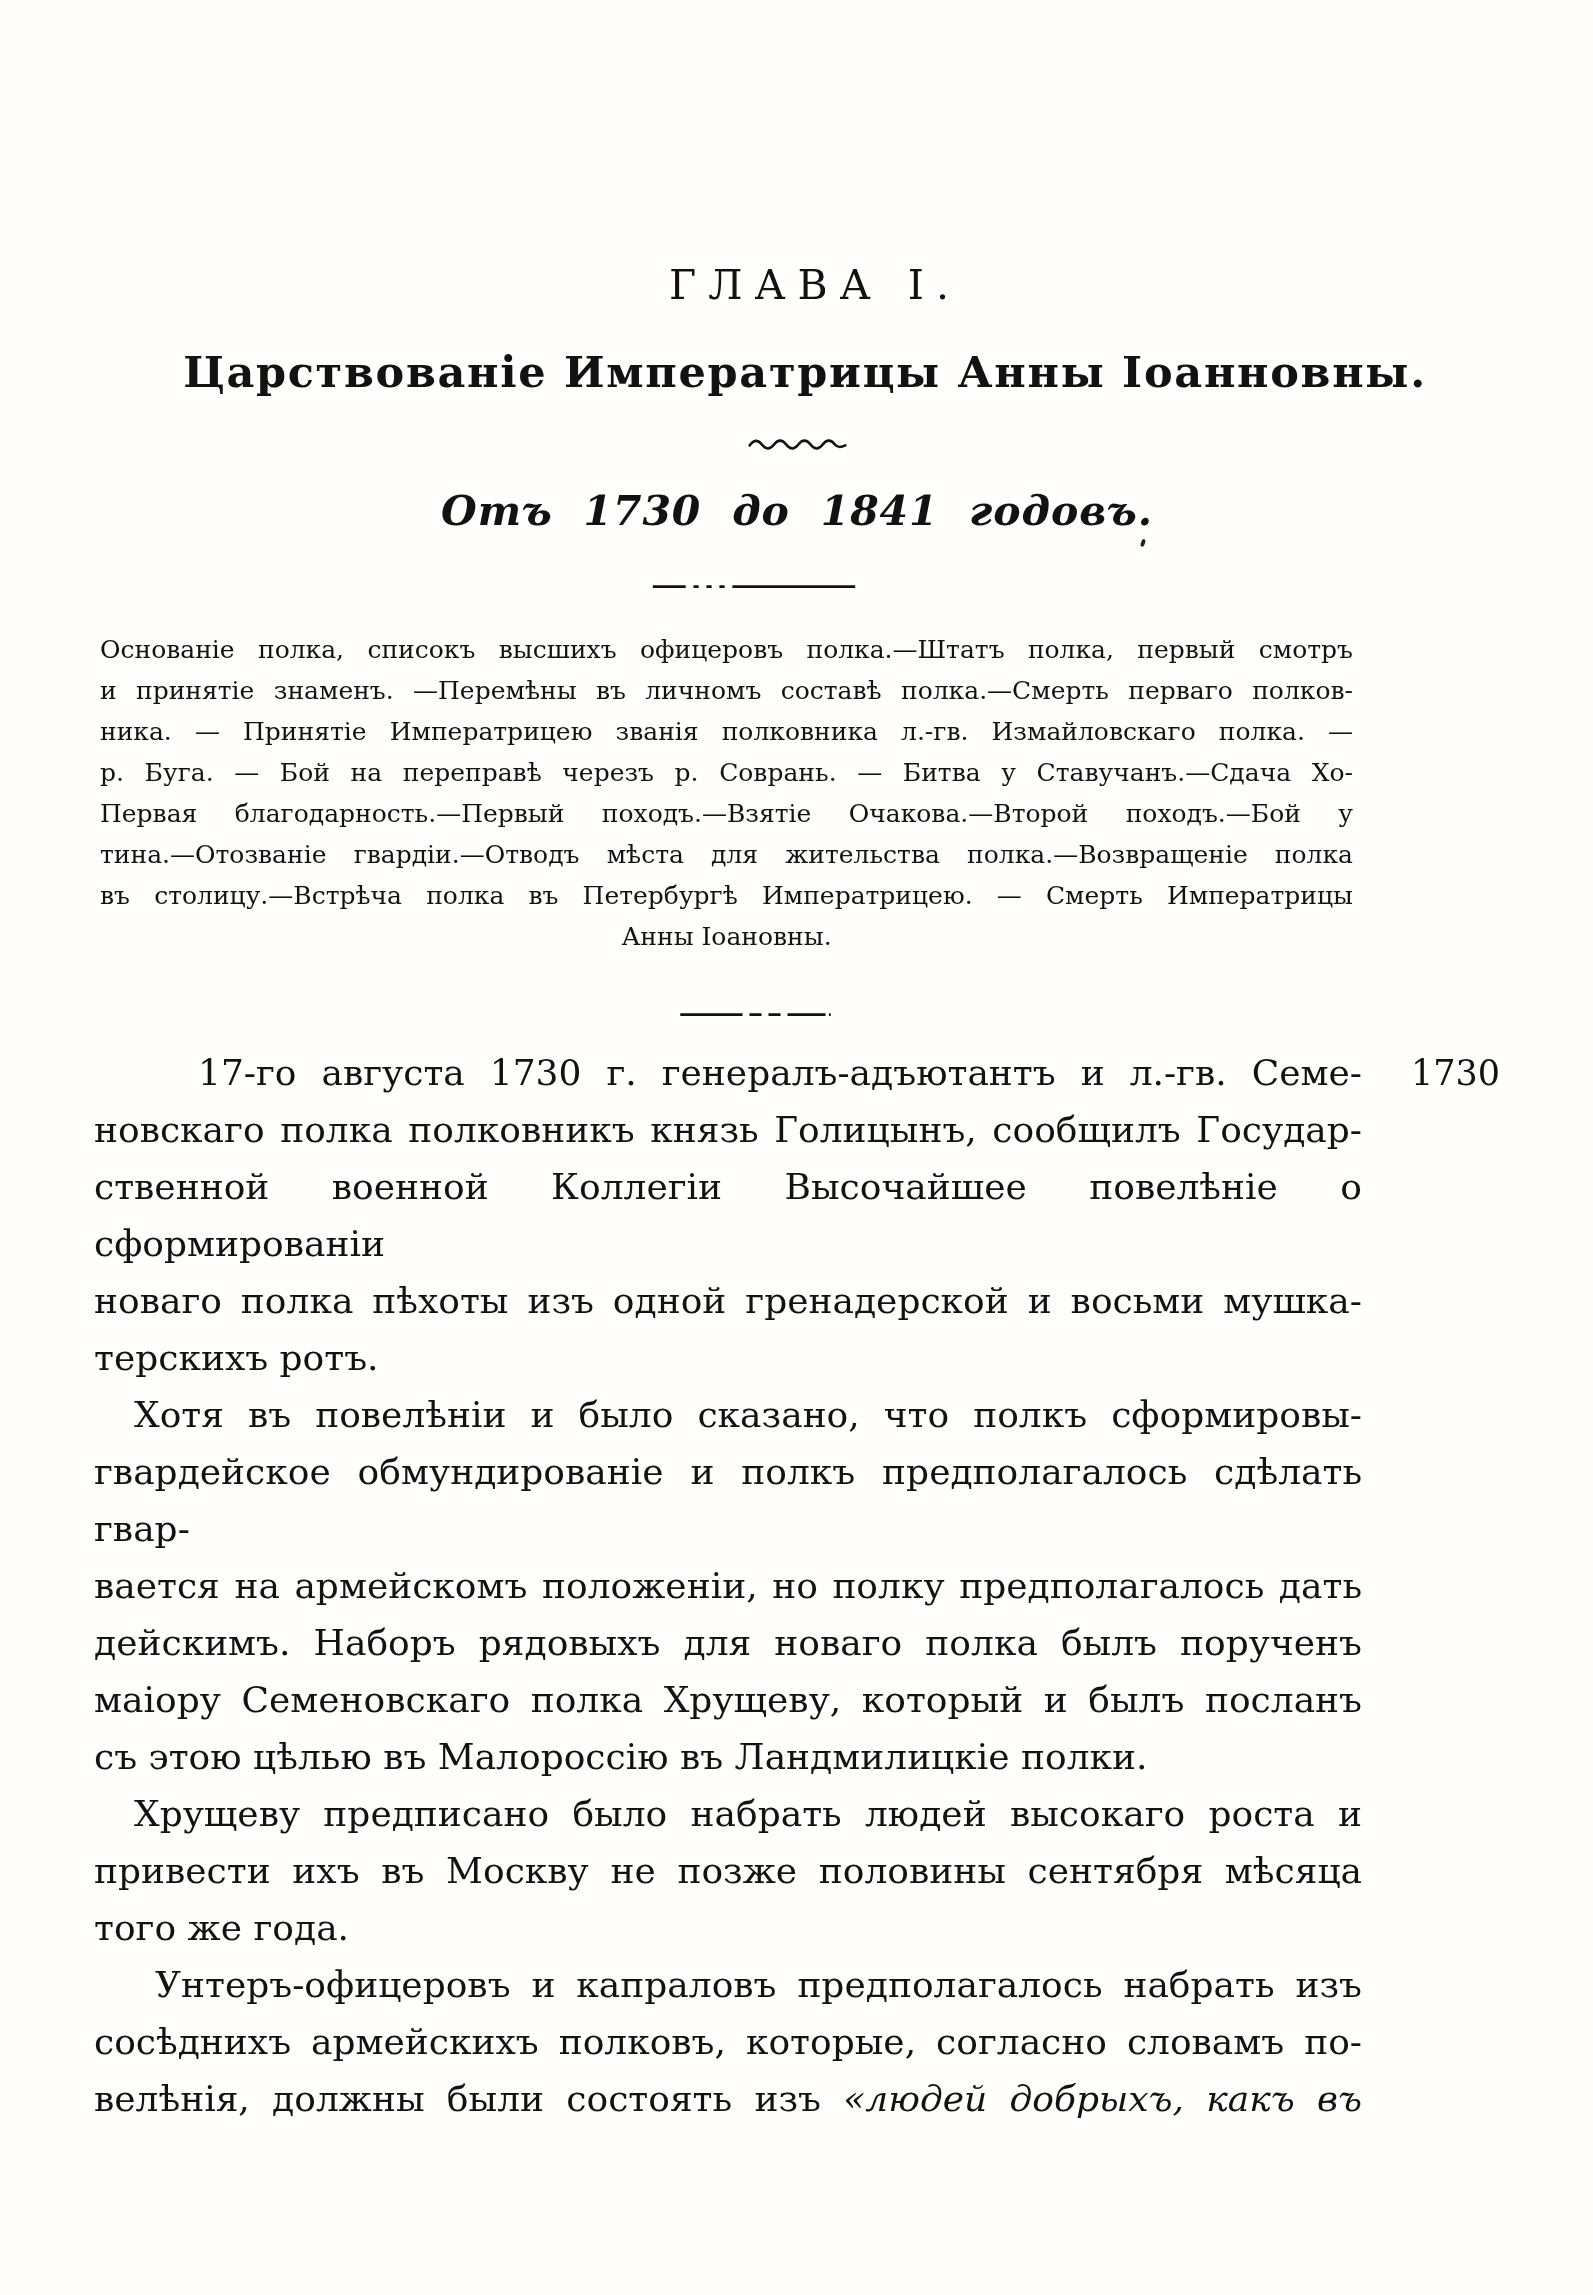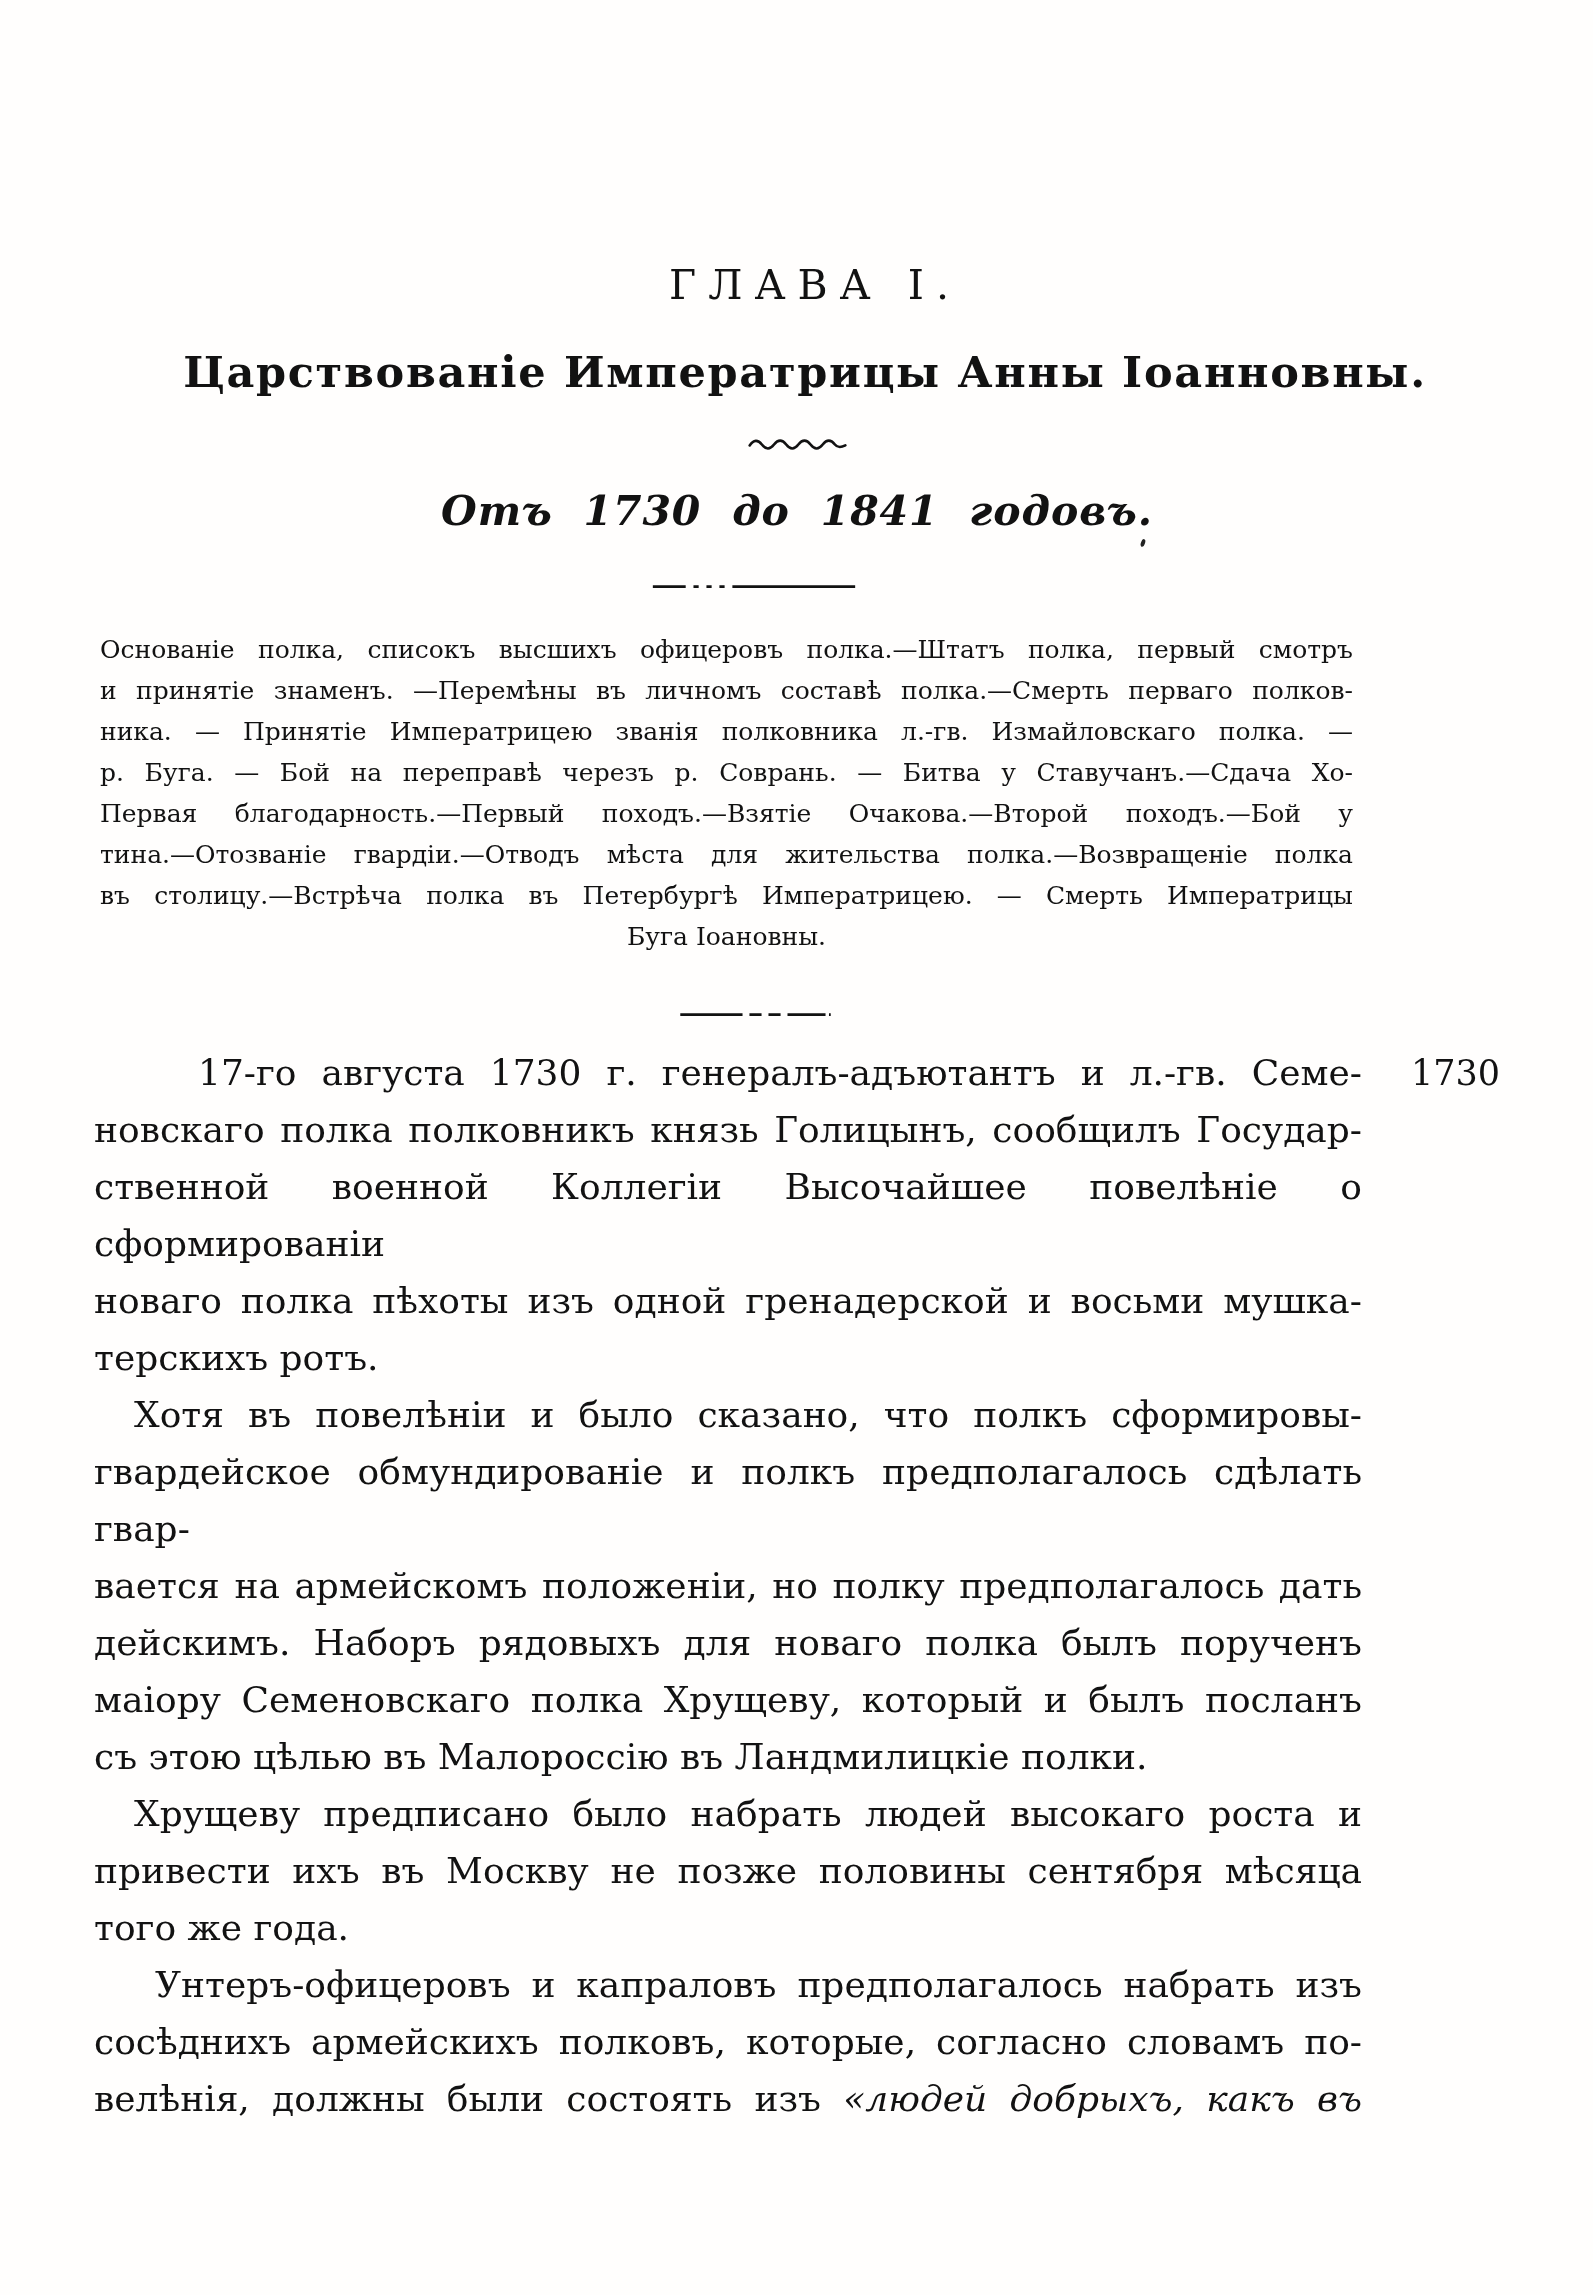--- a/index.html
+++ b/index.html
@@ -108,21 +108,21 @@
   </div>
 
   <div class="summary">
     <div class="sline">Основаніе полка, списокъ высшихъ офицеровъ полка.—Штатъ полка, первый смотръ</div>
     <div class="sline">и принятіе знаменъ. —Перемѣны въ личномъ составѣ полка.—Смерть перваго полков-</div>
     <div class="sline">ника. — Принятіе Императрицею званія полковника л.-гв. Измайловскаго полка. —</div>
     <div class="sline">р. Буга. — Бой на переправѣ черезъ р. Соврань. — Битва у Ставучанъ.—Сдача Хо-</div>
     <div class="sline">Первая благодарность.—Первый походъ.—Взятіе Очакова.—Второй походъ.—Бой у</div>
     <div class="sline">тина.—Отозваніе гвардіи.—Отводъ мѣста для жительства полка.—Возвращеніе полка</div>
     <div class="sline">въ столицу.—Встрѣча полка въ Петербургѣ Императрицею. — Смерть Императрицы</div>
-    <div class="sline center">Буга Іоановны.</div>
+    <div class="sline center">Анны Іоановны.</div>
   </div>
 
   <div class="rule-mid">
     <svg width="151" height="5.2" viewBox="0 0 174 6">
       <line x1="0" y1="3" x2="174" y2="3" stroke="#121212" stroke-width="3" stroke-dasharray="72 8 14 8 14 8 44 4 2"></line>
     </svg>
   </div>
 
   <div class="bodytext">
 

